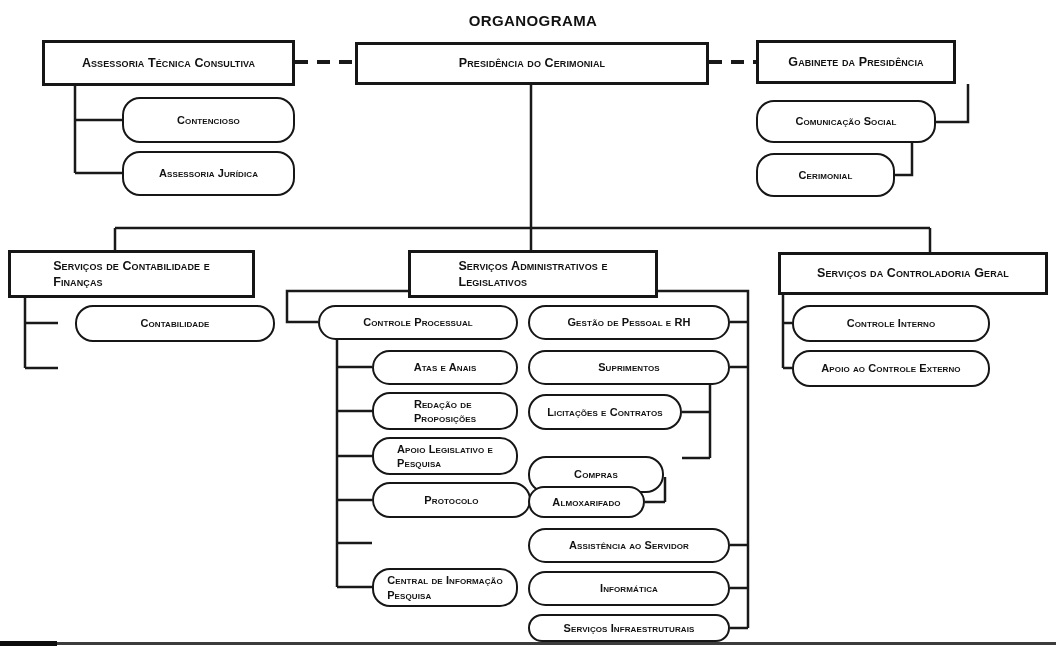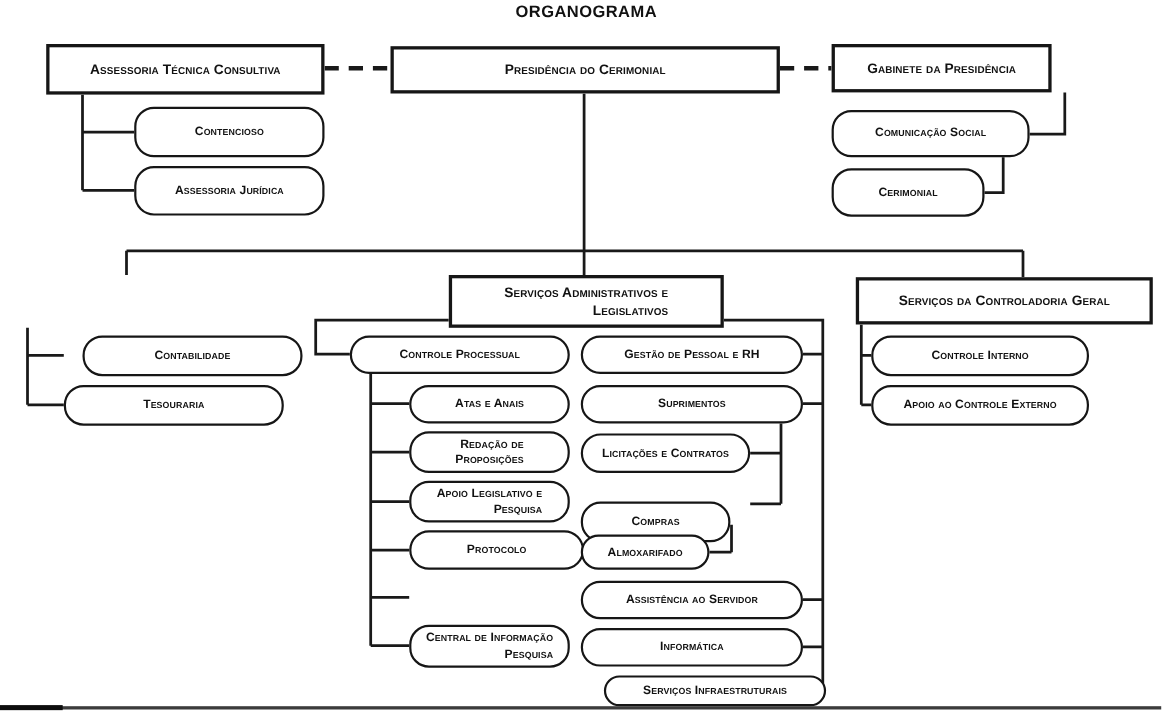--- a/index.html
+++ b/index.html
@@ -4,28 +4,28 @@
 <style>
   * { margin:0; padding:0; box-sizing:border-box; }
   html,body { background:#ffffff; }
   body { font-family:"Liberation Sans", sans-serif; }
   .stage {
     position:relative; width:1056px; height:646px;
     background:#ffffff; overflow:hidden;
   }
   .lines { position:absolute; left:0; top:0; width:1056px; height:646px; }
   .chart-title {
-    position:absolute; left:356px; top:2px; width:354px;
+    position:absolute; left:356px; top:12px; width:354px;
     text-align:center; font-size:15px; font-weight:700; color:#111;
     letter-spacing:.4px;
   }
   .node {
     position:absolute; background:#fff; border:2px solid #161616;
     display:flex; align-items:center; justify-content:center;
-    text-align:right; font-weight:700; font-variant:small-caps;
+    text-align:left; font-weight:700; font-variant:small-caps;
     color:#111; white-space:pre-line; line-height:1.3; letter-spacing:.1px;
     padding:1px 4px;
   }
   .major { border-width:3px; font-size:12.5px; }
   .minor { font-size:11px;border-radius:18px; }
   .bottom-line { position:absolute; left:0; top:642px; width:1056px; height:3px; background:#3c3c3c; }
   .bottom-line-dark { position:absolute; left:0; top:641px; width:57px; height:5px; background:#0d0d0d; }
 </style>
 </head>
 <body>
@@ -64,22 +64,23 @@
 
   <div class="node major" style="left:42px;top:40px;width:253px;height:46px">Assessoria Técnica Consultiva</div>
   <div class="node major" style="left:355px;top:42px;width:354px;height:43px">Presidência do Cerimonial</div>
   <div class="node major" style="left:756px;top:40px;width:200px;height:44px">Gabinete da Presidência</div>
 
   <div class="node minor" style="left:122px;top:97px;width:173px;height:46px">Contencioso</div>
   <div class="node minor" style="left:122px;top:151px;width:173px;height:45px">Assessoria Jurídica</div>
   <div class="node minor" style="left:756px;top:100px;width:180px;height:43px">Comunicação Social</div>
   <div class="node minor" style="left:756px;top:153px;width:139px;height:44px">Cerimonial</div>
 
+  <div class="node major" style="left:8px;top:250px;width:247px;height:48px">Serviços de Contabilidade e
+Finanças</div>
   <div class="node minor" style="left:75px;top:305px;width:200px;height:37px">Contabilidade</div>
-  <div class="node minor" style="left:58px;top:350px;width:200px;height:37px">Tesouraria</div>
 
   <div class="node major" style="left:408px;top:250px;width:250px;height:48px">Serviços Administrativos e
 Legislativos</div>
 
   <div class="node minor" style="left:318px;top:305px;width:200px;height:35px">Controle Processual</div>
   <div class="node minor" style="left:372px;top:350px;width:146px;height:35px">Atas e Anais</div>
   <div class="node minor" style="left:372px;top:392px;width:146px;height:38px">Redação de
 Proposições</div>
   <div class="node minor" style="left:372px;top:437px;width:146px;height:38px">Apoio Legislativo e
 Pesquisa</div>
@@ -87,21 +88,21 @@
   <div class="node minor" style="left:372px;top:568px;width:146px;height:39px">Central de Informação
 Pesquisa</div>
 
   <div class="node minor" style="left:528px;top:305px;width:202px;height:35px">Gestão de Pessoal e RH</div>
   <div class="node minor" style="left:528px;top:350px;width:202px;height:35px">Suprimentos</div>
   <div class="node minor" style="left:528px;top:394px;width:154px;height:36px">Licitações e Contratos</div>
   <div class="node minor" style="left:528px;top:456px;width:136px;height:37px">Compras</div>
   <div class="node minor" style="left:528px;top:486px;width:117px;height:32px">Almoxarifado</div>
   <div class="node minor" style="left:528px;top:528px;width:202px;height:35px">Assistência ao Servidor</div>
   <div class="node minor" style="left:528px;top:571px;width:202px;height:35px">Informática</div>
-  <div class="node minor" style="left:549px;top:614px;width:202px;height:28px">Serviços Infraestruturais</div>
+  <div class="node minor" style="left:528px;top:614px;width:202px;height:28px">Serviços Infraestruturais</div>
 
   <div class="node major" style="left:778px;top:252px;width:270px;height:43px">Serviços da Controladoria Geral</div>
   <div class="node minor" style="left:792px;top:305px;width:198px;height:37px">Controle Interno</div>
   <div class="node minor" style="left:792px;top:350px;width:198px;height:37px">Apoio ao Controle Externo</div>
 
   <div class="bottom-line"></div>
   <div class="bottom-line-dark"></div>
 </div>
 
 </body></html>

